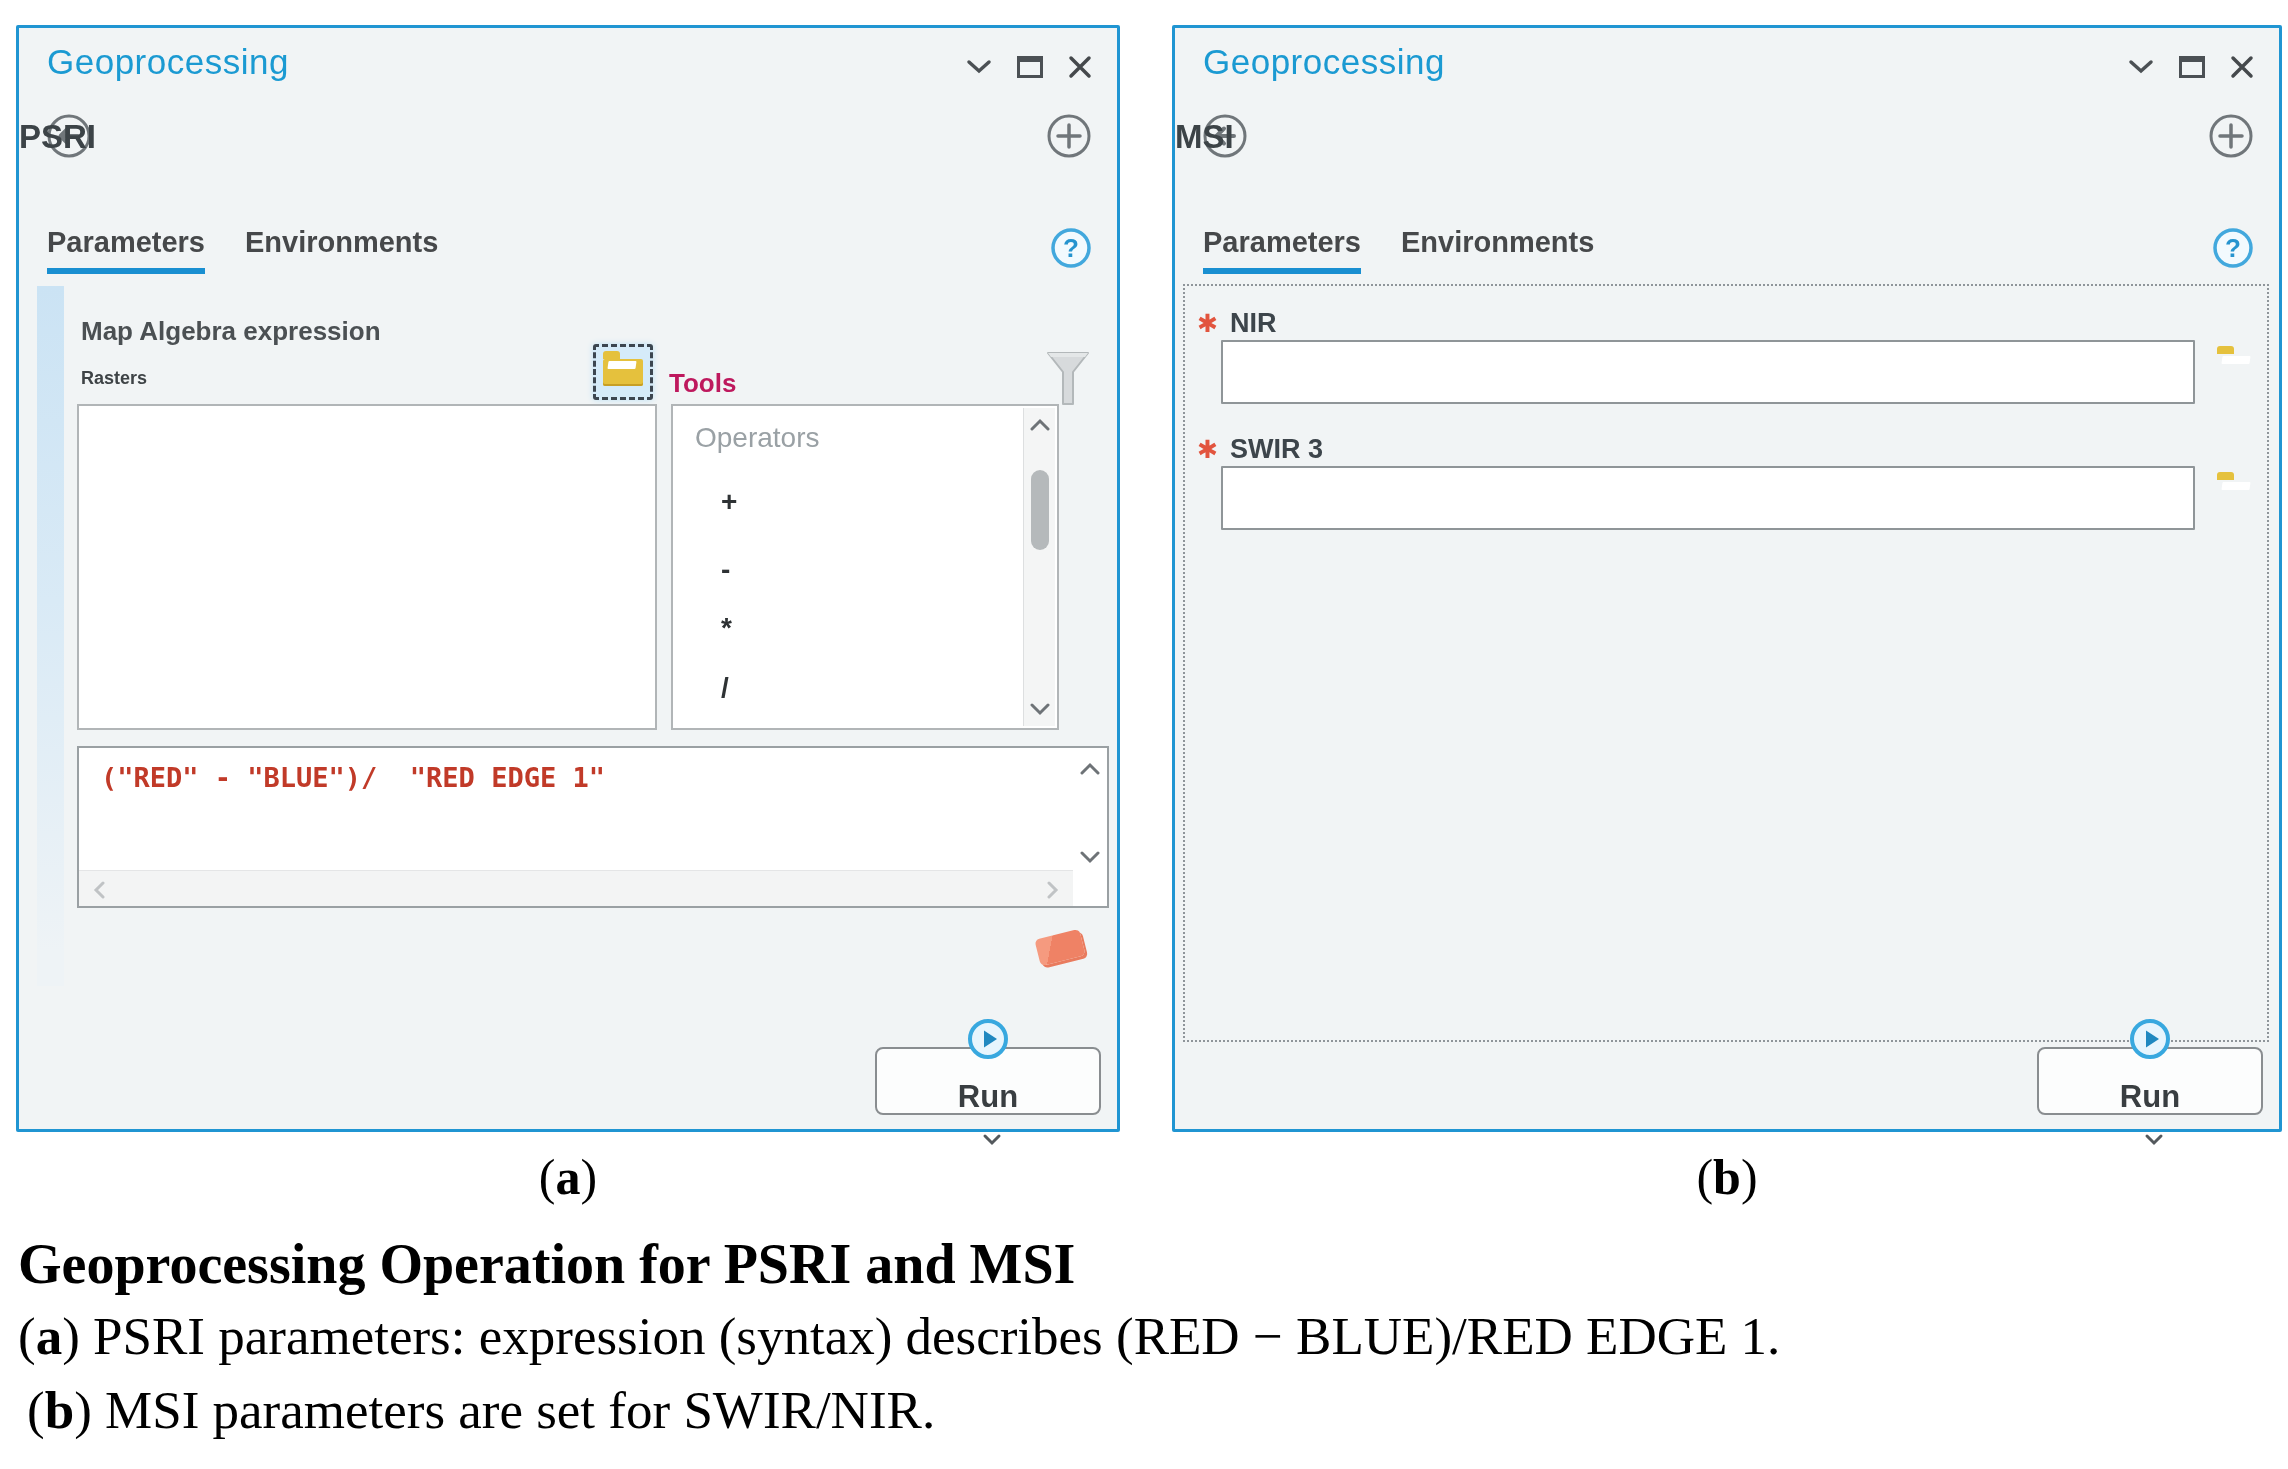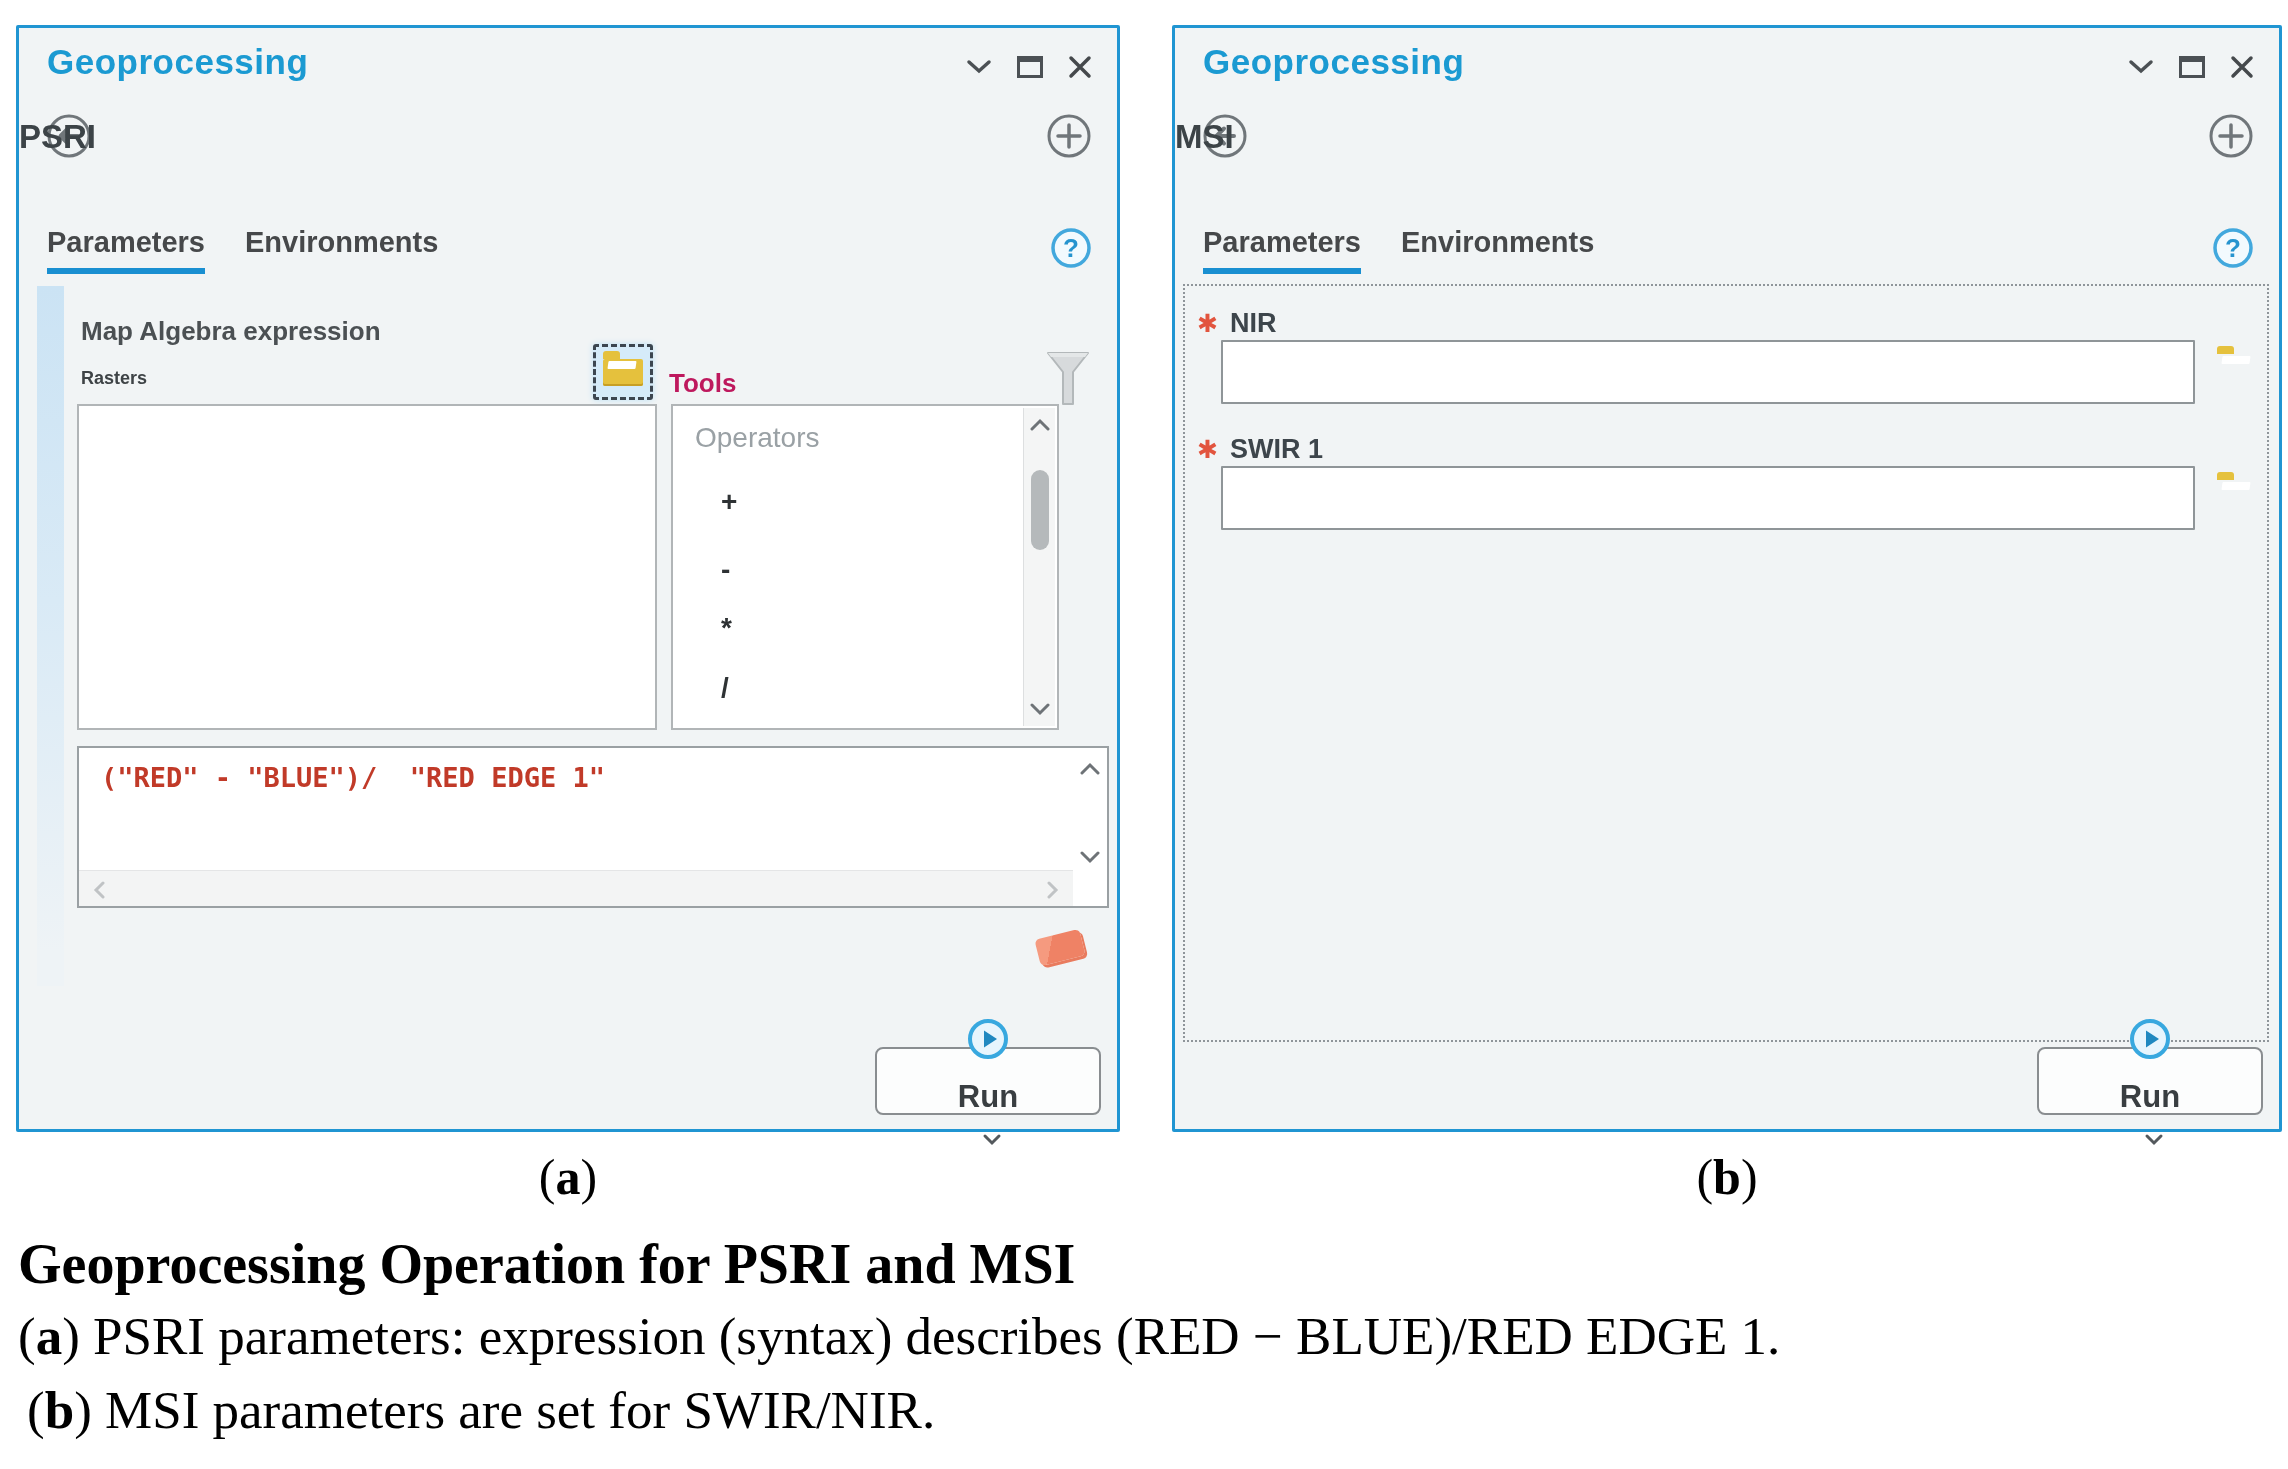--- a/index.html
+++ b/index.html
@@ -18,21 +18,21 @@
     height: 1107px;
     background: #f1f4f5;
     border: 3px solid #2095d2;
     border-radius: 2px;
   }
   .panel.left  { left: 16px;   width: 1104px; }
   .panel.right { left: 1172px; width: 1110px; }
 
   .window-title {
     position: absolute; left: 28px; top: 14px;
-    font-size: 35px; font-weight: 700; color: #1b9ad2; letter-spacing: 0.5px;
+    font-size: 35px; font-weight: 400; color: #1b9ad2; letter-spacing: 0.5px;
   }
   .win-controls {
     position: absolute; right: 24px; top: 26px;
     display: flex; align-items: center; gap: 24px;
   }
   .maximize-box { width: 26px; height: 22px; border: 3px solid #4b5054; border-top-width: 6px; }
 
   .nav-row { position: absolute; left: 0; right: 0; top: 84px; height: 52px; }
   .back-btn { position: absolute; left: 26px; top: 0; }
   .add-btn  { position: absolute; right: 24px; top: 0; }
@@ -357,21 +357,21 @@
     <span class="required-asterisk">✱</span>
     <span class="param-name">NIR</span>
   </div>
   <input class="param-input pi-0" value="" style="">
   <span class="param-folder pf-0">
     <span class="folder-glyph"></span>
   </span>
 
   <div class="param-label pl-1">
     <span class="required-asterisk">✱</span>
-    <span class="param-name">SWIR 1</span>
+    <span class="param-name">SWIR 3</span>
   </div>
   <input class="param-input pi-1" value="" style="">
   <span class="param-folder pf-1">
     <span class="folder-glyph"></span>
   </span>
 
   <div class="run-btn">
     <span>
       <svg width="44" height="44" viewBox="0 0 44 44">
         <circle cx="22" cy="22" r="18" fill="#e7f5fd" stroke="#38a8df" stroke-width="4"></circle>

